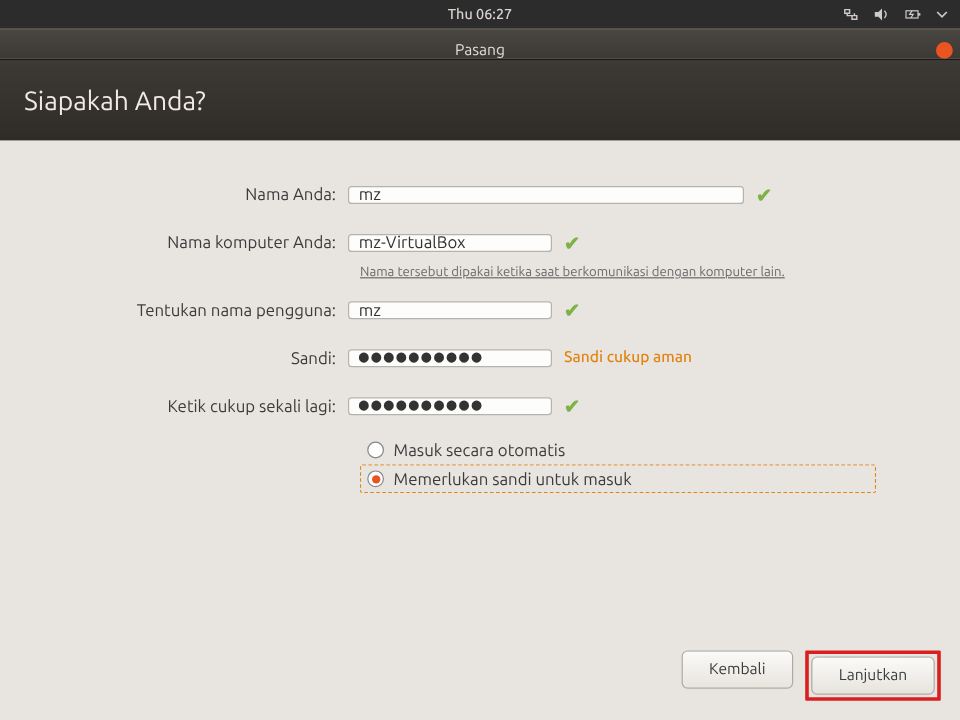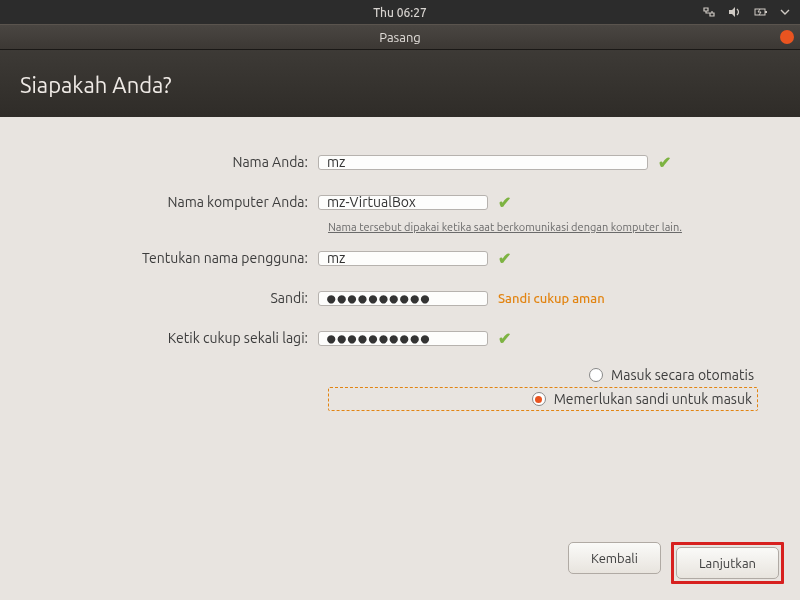--- a/index.html
+++ b/index.html
@@ -5,46 +5,46 @@
 * { margin: 0; padding: 0; box-sizing: border-box; font-family: Ubuntu, "Segoe UI", sans-serif; }
 body { width: 800px; height: 600px; background: #e8e4e0; overflow: hidden; }
 
 
 .topbar { height: 24px; background: #2c2c2c; color: #d8d4d0; display: flex; align-items: center; justify-content: center; position: relative; font-size: 12px; }
 .topbar .time { font-weight: 500; }
 .topbar .sys-icons { position: absolute; right: 10px; display: flex; gap: 12px; align-items: center; }
 .topbar .sys-icons span { display: inline-flex; }
 
 
-.titlebar { height: 26px; background: linear-gradient(#4a4642, #3c3834); color: #e0dcd8; display: flex; align-items: center; justify-content: center; font-size: 13px; border-top: 1px solid #5a544e; border-bottom: 1px solid #1a1816; position: relative; }
+.titlebar { height: 26px; background: linear-gradient(#4a4642, #3c3834); color: #e0dcd8; display: flex; align-items: flex-end; justify-content: center; font-size: 13px; border-top: 1px solid #5a544e; border-bottom: 1px solid #1a1816; position: relative; }
 .titlebar .close-btn { position: absolute; right: 6px; width: 14px; height: 14px; border-radius: 7px; background: #e95420; }
 
 
 .heading { background: linear-gradient(#3d3a36, #2f2c28); padding: 22px 20px 20px; color: #efeae6; }
 .heading h1 { font-size: 22px; font-weight: 400; }
 
 
-.form { padding: 30px 40px 20px 48px; }
+.form { padding: 30px 40px 20px 20px; }
 .row { display: flex; align-items: center; margin-bottom: 10px; min-height: 30px; }
 .row .label { width: 270px; text-align: right; padding-right: 10px; font-size: 14px; color: #3c3c3c; }
 .row .field { display: flex; align-items: center; gap: 10px; }
 .row input[type="text"], .row input[type="password"] {
   height: 15px; border: 1px solid #b6b2ae; border-radius: 3px;
   padding: 0 8px; font-size: 14px; background: #fdfdfc; color: #333;
 }
 .w-long { width: 330px; }
 .w-med { width: 170px; }
 .w-pw { width: 170px; letter-spacing: 2px; font-family: monospace; font-size: 16px; }
 .check-icon { color: #7db342; font-size: 16px; font-weight: bold; }
 .hint { font-size: 11px; color: #6a6a6a; margin-left: 280px; margin-top: -6px; margin-bottom: 10px; text-decoration: underline; }
 .pw-status { color: #e28411; font-size: 13px; font-weight: 500; }
 
 
 .options { margin-left: 280px; margin-top: 4px; }
-.opt { display: flex; align-items: center; gap: 8px; font-size: 14px; color: #3c3c3c; padding: 4px 6px; border-radius: 2px; justify-content: flex-end; }
+.opt { display: flex; align-items: center; gap: 8px; font-size: 14px; color: #3c3c3c; padding: 4px 6px; border-radius: 2px; }
 .opt.selected { border: 1px dashed #e28411; padding: 3px 5px; width: 430px; }
 .radio { width: 14px; height: 14px; border-radius: 50%; border: 1px solid #888; display: inline-flex; align-items: center; justify-content: center; background: #fff; }
 .radio.checked::after { content: ""; width: 7px; height: 7px; border-radius: 50%; background: #e95420; display: block; }
 
 
 .footer { position: absolute; bottom: 16px; right: 16px; display: flex; gap: 10px; }
 .btn { height: 32px; padding: 0 22px; border-radius: 5px; border: 1px solid #b0aaa4;
   background: linear-gradient(#fafaf8, #e8e4de); font-size: 13px; color: #3c3c3c; cursor: pointer;
   display: inline-flex; align-items: center; justify-content: center; }
 .highlight-border { border: 3px solid #d7201f; border-radius: 1px; padding: 2px; }

